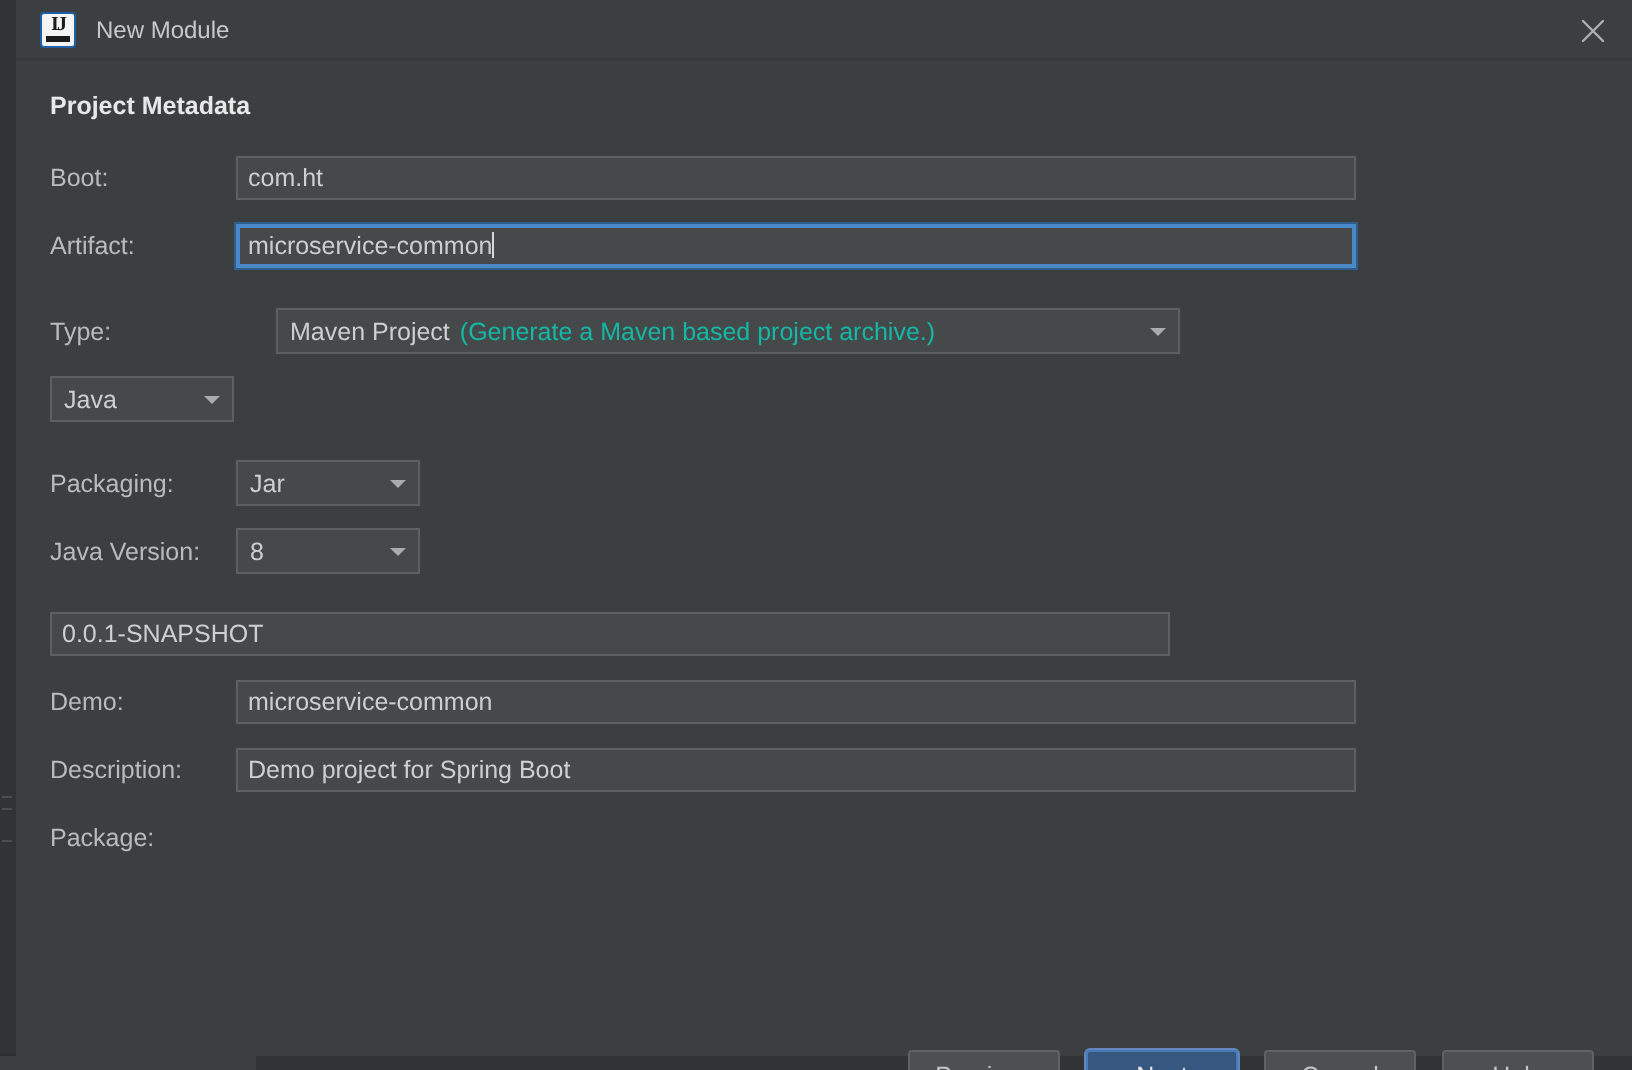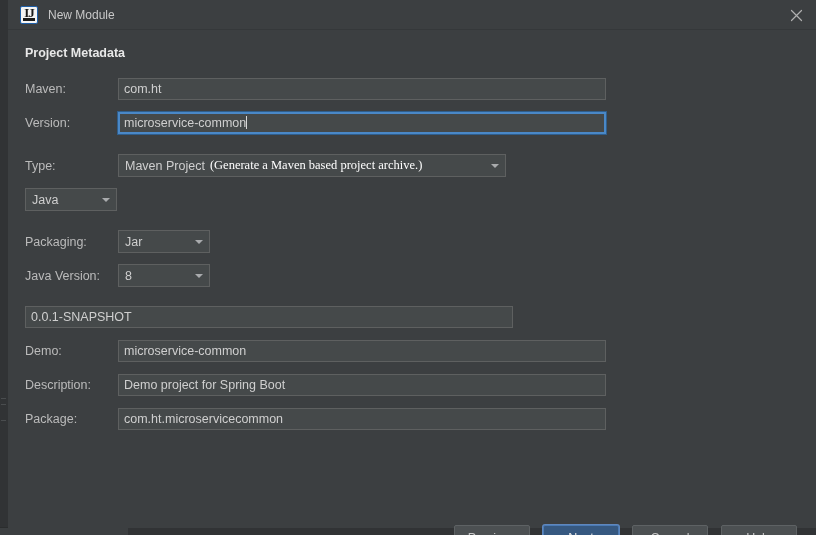--- a/index.html
+++ b/index.html
@@ -99,21 +99,21 @@
     position: relative;
     display: inline-block;
     flex: 0 0 auto;
     overflow: hidden;
   }
   .app-icon .ij-letters {
     position: absolute;
     left: 0; right: 0; top: 1px;
     text-align: center;
     font-family: "Liberation Serif", serif;
-    font-size: 13px;
+    font-size: 10px;
     font-weight: bold;
     color: #1b1b1b;
     letter-spacing: -1px;
     line-height: 9px;
   }
   .app-icon .ij-bar {
     position: absolute;
     left: 2px; right: 2px; bottom: 2px;
     height: 3px;
     background: #1b1b1b;
@@ -169,21 +169,21 @@
     background: #45494a;
     border: 1px solid #5e6060;
     color: #cfcfcf;
     font-family: "Liberation Sans", sans-serif;
     font-size: 12.5px;
     line-height: 20px;
     padding: 0 5px;
     outline: none;
     position: relative;
   }
-  .text-field.wide { width: 488px; }
+  .text-field.wide { width: 560px; }
   .text-field.focused {
     border: 2px solid #4a88c7;
     box-shadow: 0 0 0 1px #2f5e8c;
     background: #45494a;
     line-height: 18px;
     padding: 0 4px;
   }
   .caret {
     display: inline-block;
     width: 1px;
@@ -203,40 +203,39 @@
     align-items: center;
     padding: 0 0 0 6px;
     font-size: 12.5px;
     color: #cfcfcf;
     position: relative;
     cursor: default;
     user-select: none;
   }
   .combo .combo-value { white-space: nowrap; }
   .combo .combo-hint {
-    color: #ffffff;
+    color: #14b8a6;
     margin-left: 5px;
     white-space: nowrap;
-    font-family: Liberation Serif, serif;
   }
   .combo .arrow-box {
     position: absolute;
     right: 0; top: 0; bottom: 0;
     width: 21px;
     display: flex;
     align-items: center;
     justify-content: center;
   }
   .arrow-box .tri {
     width: 0; height: 0;
     border-left: 4px solid transparent;
     border-right: 4px solid transparent;
     border-top: 4px solid #a9abad;
   }
-  .combo.type-combo { width: 388px; }
+  .combo.type-combo { width: 452px; margin-left: 20px; }
   .combo.small-combo { width: 92px; }
 
   
   #button-bar {
     position: absolute;
     left: 0; top: 495px;
     width: 808px;
     height: 26px;
   }
   .dlg-button {
@@ -304,26 +303,26 @@
       </svg>
     </span>
     <span class="shadow-line"></span>
   </div>
 
   <div id="dialog-body">
 
     <div id="section-heading">Project Metadata</div>
 
     <div class="form-row" style="top:48px">
-      <span class="form-label">Maven:</span>
+      <span class="form-label">Boot:</span>
       <span class="text-field wide">com.ht</span>
     </div>
 
     <div class="form-row" style="top:82px">
-      <span class="form-label">Version:</span>
+      <span class="form-label">Artifact:</span>
       <span class="text-field wide focused"><span>microservice-common</span><span class="caret"></span></span>
     </div>
 
     <div class="form-row" style="top:124px; height:23px">
       <span class="form-label">Type:</span>
       <span class="combo type-combo">
         <span class="combo-value">Maven Project</span>
         <span class="combo-hint">(Generate a Maven based project archive.)</span>
         <span class="arrow-box">
             <span class="tri"></span>
@@ -369,21 +368,20 @@
       <span class="text-field wide">microservice-common</span>
     </div>
 
     <div class="form-row" style="top:344px">
       <span class="form-label">Description:</span>
       <span class="text-field wide">Demo project for Spring Boot</span>
     </div>
 
     <div class="form-row" style="top:378px">
       <span class="form-label">Package:</span>
-      <span class="text-field wide">com.ht.microservicecommon</span>
     </div>
 
     <div id="button-bar">
       <span class="dlg-button" style="left:446px">Previous</span>
       <span class="dlg-button default" style="left:535px">Next</span>
       <span class="dlg-button" style="left:624px">Cancel</span>
       <span class="dlg-button" style="left:713px">Help</span>
     </div>
 
   </div>

